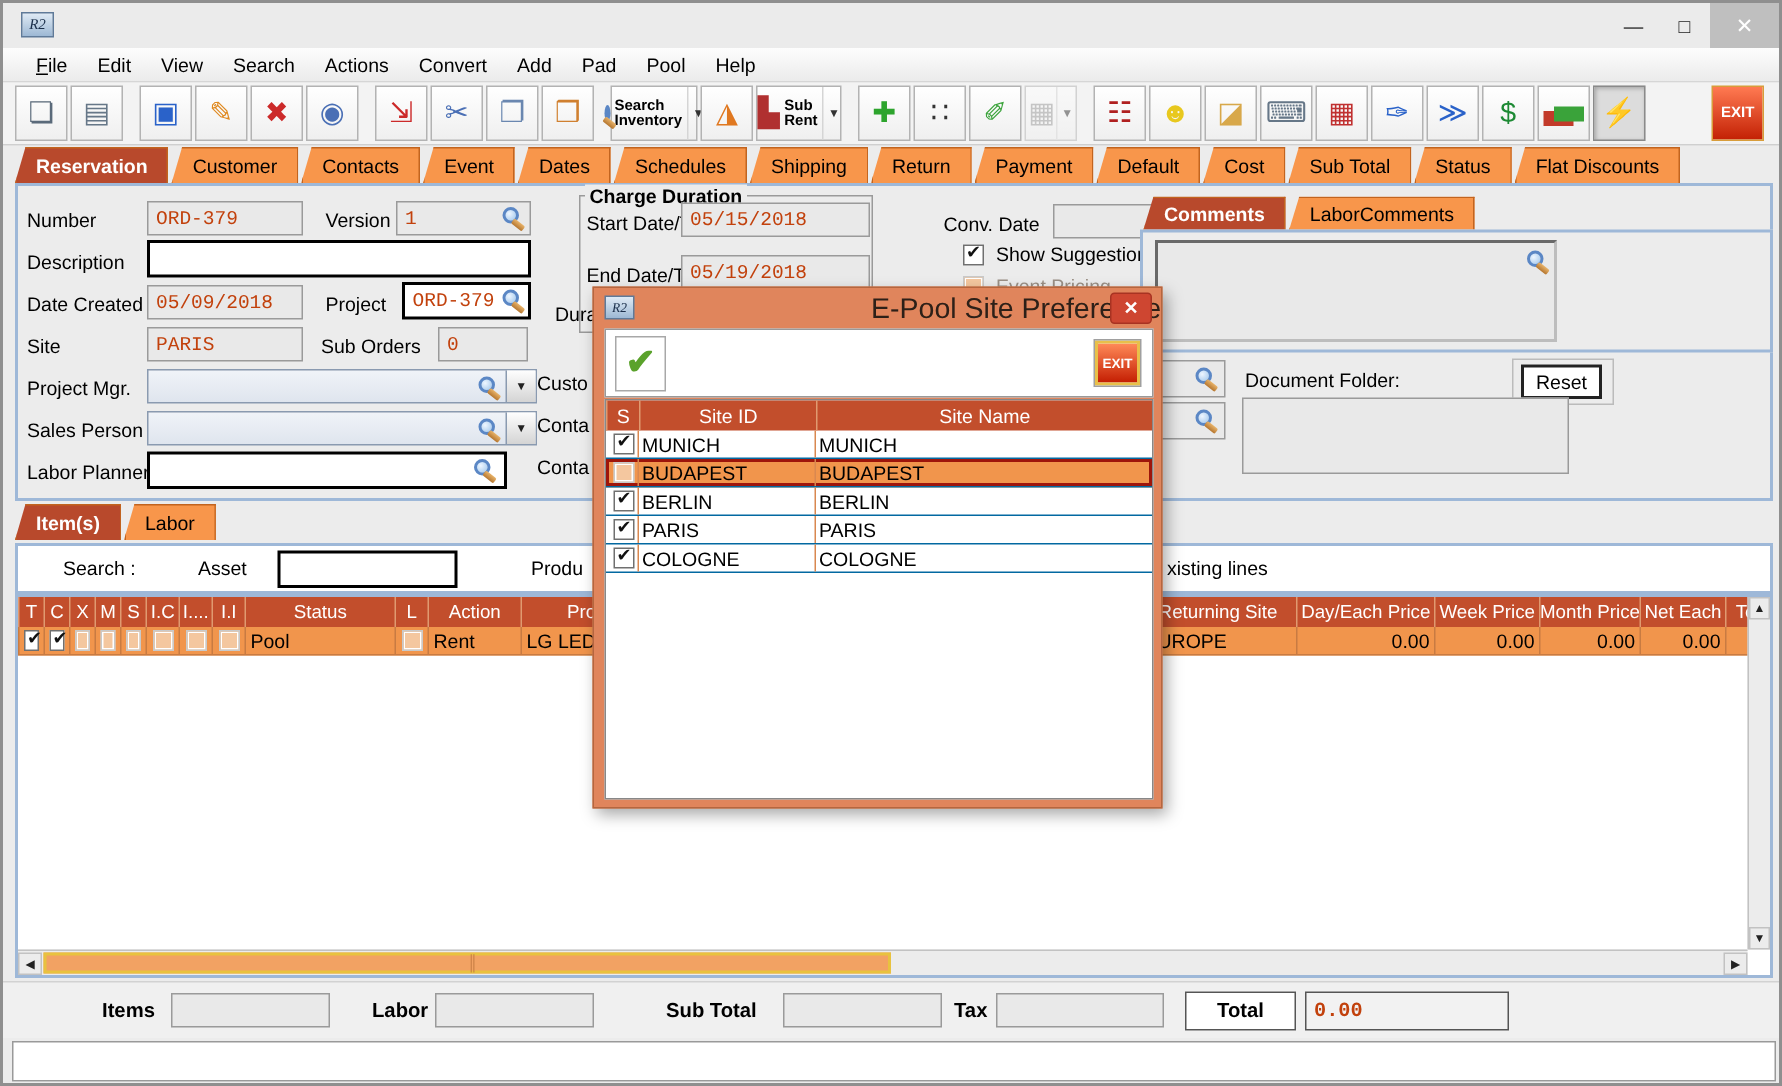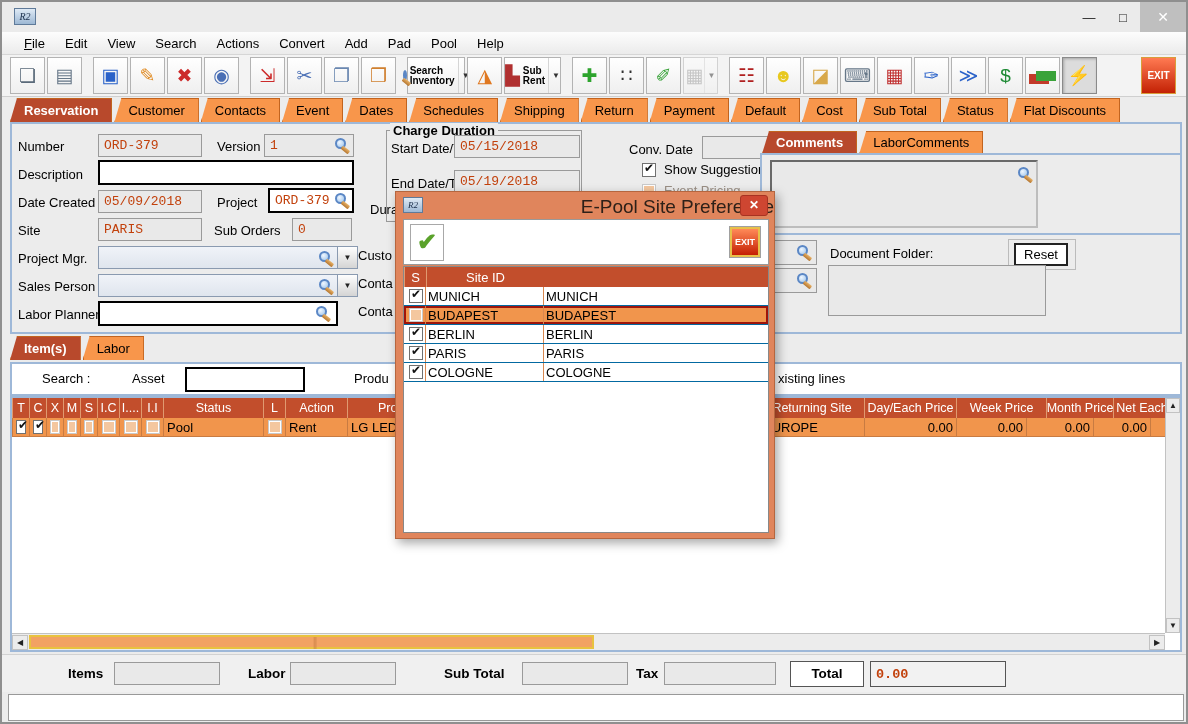--- a/index.html
+++ b/index.html
@@ -322,21 +322,21 @@
         <div class="gh" style="width: 22px;">I.C</div>
         <div class="gh" style="width: 22px;">I....</div>
         <div class="gh" style="width: 22px;">I.I</div>
         <div class="gh" style="width: 100px;">Status</div>
         <div class="gh" style="width: 22px;">L</div>
         <div class="gh" style="width: 62px;">Action</div>
         <div class="gh" style="width: 120px;">Product ID</div>
         <div class="gh" style="width: 292px;"></div>
         <div class="gh" style="width: 105px;">Returning Site</div>
         <div class="gh" style="width: 92px;">Day/Each Price</div>
-        <div class="gh" style="width: 90px;">Week Price</div>
+        <div class="gh" style="width: 70px;">Week Price</div>
         <div class="gh" style="width: 67px;">Month Price</div>
         <div class="gh" style="width: 57px;">Net Each</div>
         <div class="gh" style="flex: 1 1 0%;">Tot</div>
       </div>
     <div class="item-row">
         <div class="ic center" style="width: 17px;">
           <span class="cb on"></span>
         </div>
         <div class="ic center" style="width: 17px;">
           <span class="cb on"></span>
@@ -406,20 +406,21 @@
       <div class="dlg-close">✕</div>
     </div>
     <div class="dlg-toolbar">
       <div class="chk-btn">✔</div>
       <div class="dlg-exit">EXIT</div>
     </div>
     <div class="dlg-body">
       <div class="site-header">
           <div class="sh-cell" style="width: 22px;">S</div>
           <div class="sh-cell" style="width: 118px;">Site ID</div>
+          <div class="sh-cell" style="flex: 1 1 0%;">Site Name</div>
         </div>
       <div>
           <div class="srow">
             <div class="scell" style="width: 22px; justify-content: center;">
               <span class="cb on"></span>
             </div>
             <div class="scell" style="width: 118px;">MUNICH</div>
             <div class="scell" style="flex: 1 1 0%; border-right: none;">MUNICH</div>
           </div>
           <div class="srow selected">

